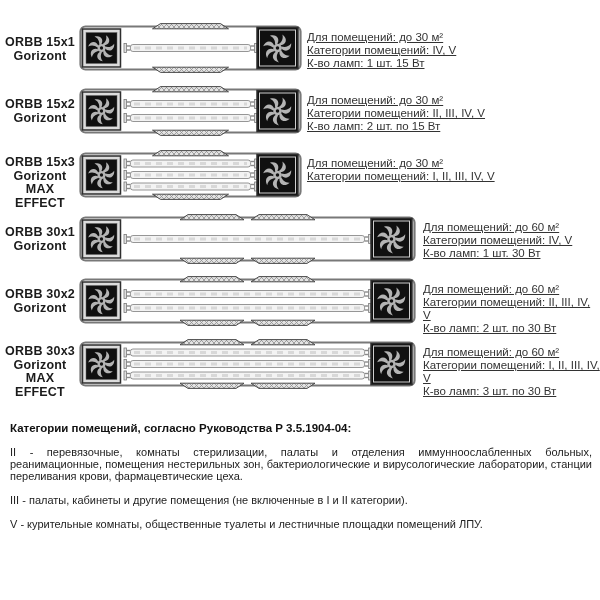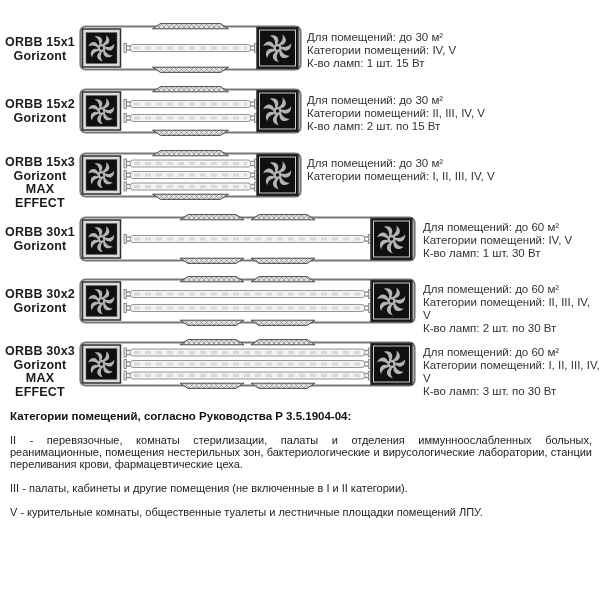--- a/index.html
+++ b/index.html
@@ -7,31 +7,31 @@
   .page { position:relative; width:600px; height:600px; overflow:hidden; background:#fff; }
 
   
   .model {
     position:absolute; left:2px; width:76px; top:var(--mt);
     text-align:center; font-weight:bold; font-size:12.5px; line-height:13.5px;
     white-space:pre-line; color:#1b1b1b; letter-spacing:.2px;
   }
   .device { position:absolute; left:79px; top:var(--dt); }
   .specs  { position:absolute; left:var(--sx); top:var(--st);
-            font-size:11.5px; line-height:13px; color:#333; }
+            font-size:11.5px; line-height:13px; color:#333;text-decoration:underline; }
   .r1 { --mt:36px;  --dt:22px;  --st:31px;  --sx:307px; }
   .r2 { --mt:98px;  --dt:85px;  --st:94px;  --sx:307px; }
   .r3 { --mt:156px; --dt:149px; --st:157px; --sx:307px; }
   .r4 { --mt:226px; --dt:213px; --st:221px; --sx:423px; }
   .r5 { --mt:288px; --dt:275px; --st:283px; --sx:423px; }
   .r6 { --mt:345px; --dt:338px; --st:346px; --sx:423px; }
 
   
   .legend { position:absolute; left:10px; top:410px; width:582px; color:#222; }
-  .legend p { margin:0 0 12px 0; font-size:11px; line-height:12px; text-align:justify; }
+  .legend p { margin:12px 0 12px 0; font-size:11px; line-height:12px; text-align:justify; }
   .legend p.lead { font-weight:bold; font-size:11.5px; text-align:left; color:#111; }
 </style>
 </head>
 <body>
 
 <div class="page">
 
   <div class="prow r1">
     <div class="model">ORBB 15x1
 Gorizont</div>

